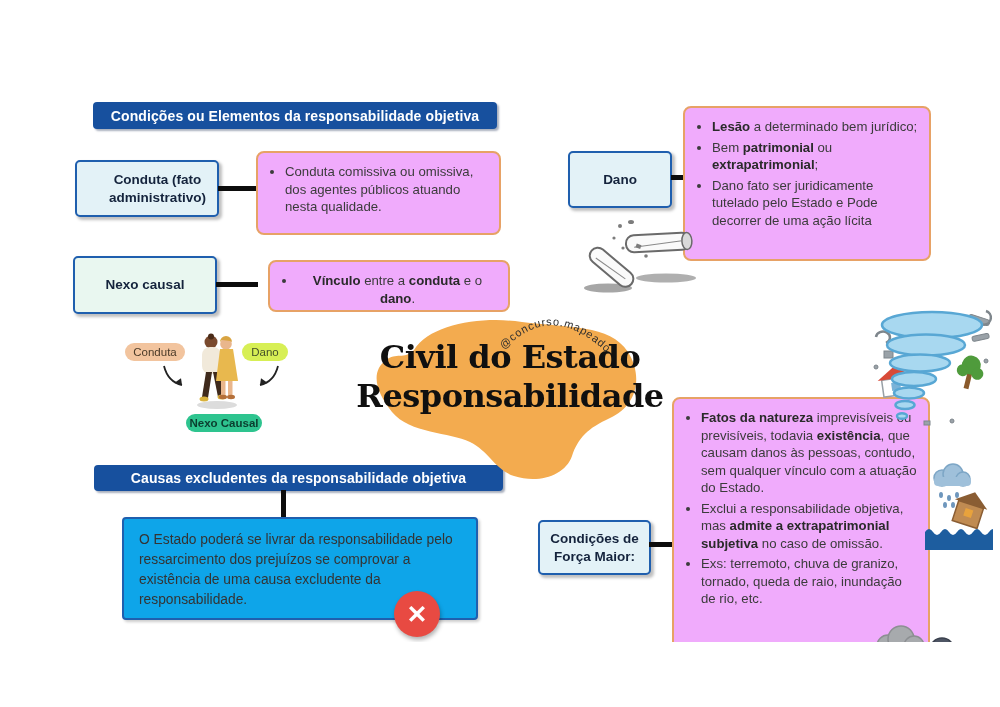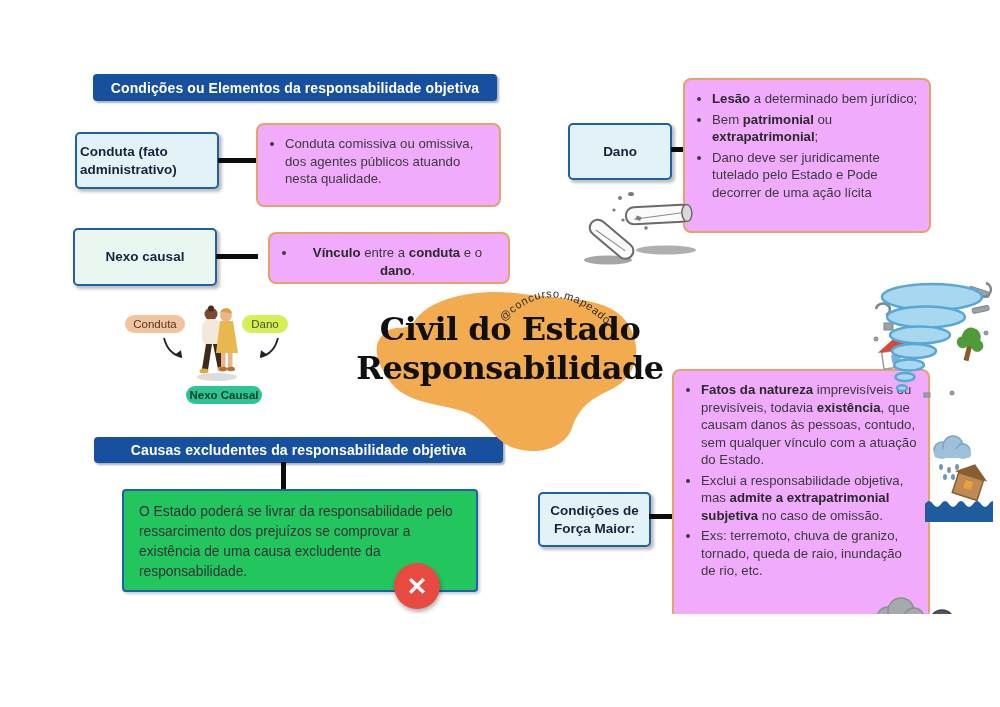--- a/index.html
+++ b/index.html
@@ -1,45 +1,45 @@
 <!DOCTYPE html>
 <html><head>
 <meta charset="utf-8">
 <style>
   * { box-sizing: border-box; margin: 0; padding: 0; }
   html,body { background:#ffffff; }
   body { font-family: "Liberation Sans", sans-serif; }
-  .canvas { position:relative; width:1000px; height:614px; background:#fff; overflow:hidden; }
+  .canvas { position:relative; width:1000px; height:614px; background:#fff; overflow:hidden;margin-top:28px; }
 
   .hdr {
     position:absolute; background:#17509e; color:#fff; font-weight:bold; font-size:14px;
     display:flex; align-items:center; justify-content:center; border-radius:4px;
     box-shadow:2px 2px 2px rgba(10,30,70,.35); letter-spacing:.1px;
   }
   .nodebox {
     position:absolute; border:2px solid #1f5fae; border-radius:5px;
     display:flex; align-items:center; justify-content:center; text-align:center;
     font-weight:bold; font-size:13.5px; color:#14233c; line-height:1.3;
     box-shadow:2.5px 2.5px 3px rgba(0,0,0,.25); padding:4px 8px; background:#e3f2f7;
   }
   .fill-mint { background:#e9f7f0; }
-  .left-label { justify-content:flex-start; text-align:left; padding-left:3px; }
+  .left-label { justify-content:flex-start; text-align:center; padding-left:29px; }
 
   .obox {
     position:absolute; border:2px solid #e7a266; border-radius:8px; background:#f0abfc;
     font-size:13.2px; color:#3b3b3b;
   }
   .obox ul { margin:0; padding:10px 10px 8px 27px; }
   .obox li { line-height:1.33; margin-bottom:3px; }
   .obox b, .excl b { font-weight:bold; color:#2a2a2a; }
 
   .conn { position:absolute; background:#0c0c0c; }
 
   .excl {
-    position:absolute; border:2px solid #1f5fae; border-radius:4px; background:#22c55e;
+    position:absolute; border:2px solid #1f5fae; border-radius:4px; background:#0ea5e9;
     font-size:13.8px; color:#343434; line-height:1.46; padding:11px 15px;
     box-shadow:2px 2px 3px rgba(0,0,0,.2);
   }
   .errx {
     position:absolute; width:46px; height:46px; border-radius:50%; background:#e84a42;
     color:#fff; display:flex; align-items:center; justify-content:center;
     font-size:25px; font-weight:bold; box-shadow:1px 3px 4px rgba(0,0,0,.3); z-index:5;
   }
 
   .pill {
@@ -85,21 +85,21 @@
         <li><b>Vínculo</b><span> entre a </span><b>conduta</b><span> e o </span><b>dano</b><span>.</span></li>
       </ul>
   </div>
 
   <div class="nodebox" style="left:568px; top:123px; width:104px; height:57px;">Dano</div>
   <div class="conn" style="left:671px; top:147px; width:13px; height:5px;"></div>
   <div class="obox" style="left:683px; top:78px; width:248px; height:155px;">
     <ul>
         <li><b>Lesão</b><span> a determinado bem jurídico;</span></li>
         <li><span>Bem </span><b>patrimonial</b><span> ou </span><b>extrapatrimonial</b><span>;</span></li>
-        <li><span>Dano deve ser juridicamente tutelado pelo Estado e Pode decorrer de uma ação lícita</span></li>
+        <li><span>Dano fato ser juridicamente tutelado pelo Estado e Pode decorrer de uma ação lícita</span></li>
       </ul>
   </div>
 
   <svg class="icon-abs" style="left:578px; top:188px;" width="125" height="80" viewBox="0 0 125 80">
     <ellipse cx="30" cy="72" rx="24" ry="4.5" fill="#a6a6a6"></ellipse>
     <ellipse cx="88" cy="62" rx="30" ry="4.5" fill="#9b9b9b" opacity="0.8"></ellipse>
     <g transform="rotate(-3 80 28)">
       <rect x="48" y="18" width="64" height="17" rx="8" fill="#fafafa" stroke="#6a6a6a" stroke-width="2"></rect>
       <ellipse cx="109" cy="26.5" rx="5" ry="8.5" fill="#d9d9d9" stroke="#6a6a6a" stroke-width="1.5"></ellipse>
       <line x1="56" y1="30" x2="104" y2="26" stroke="#8a8a8a" stroke-width="1"></line>

